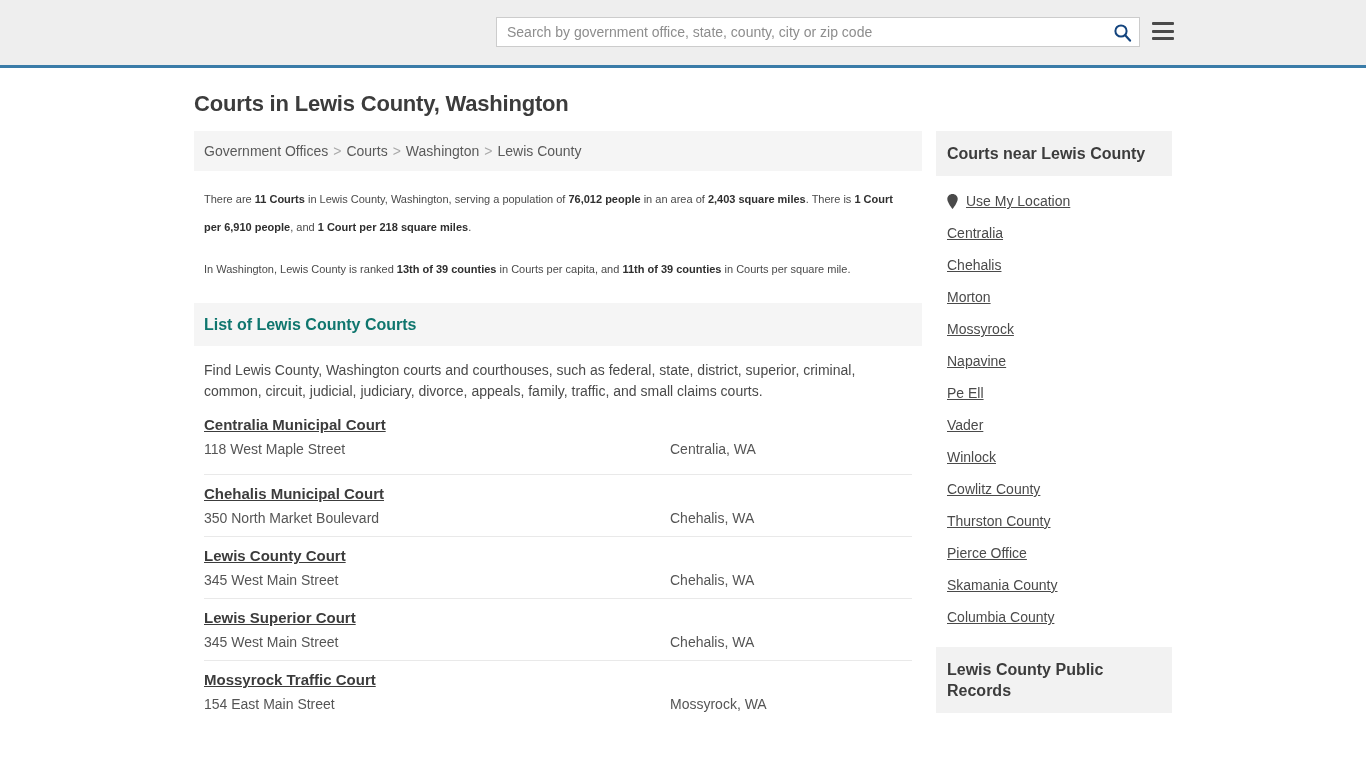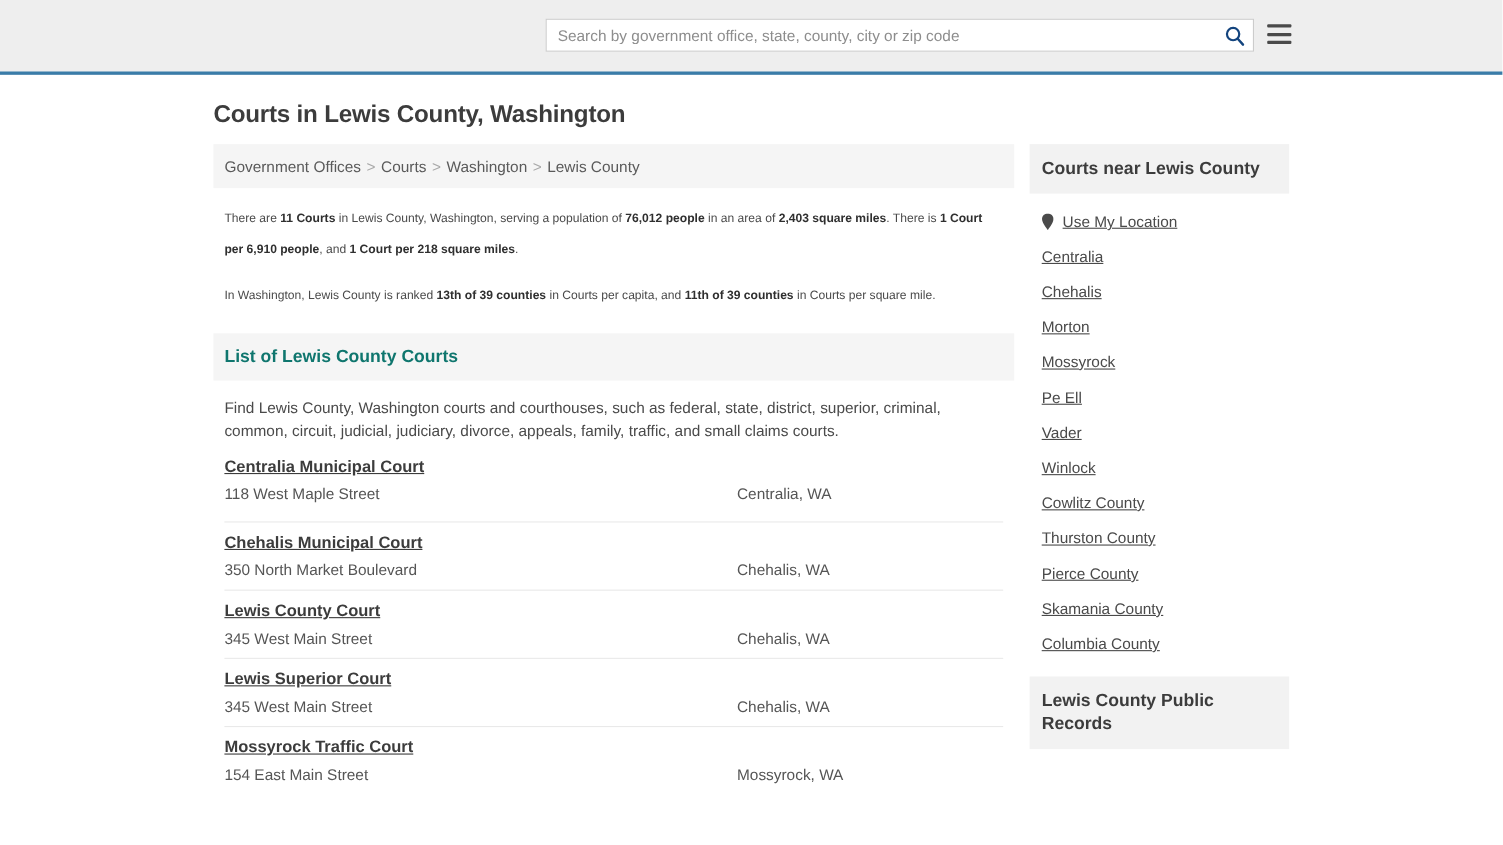--- a/index.html
+++ b/index.html
@@ -334,36 +334,39 @@
             <div class="side-link-row">
               <a class="side-link" href="#">Chehalis</a>
             </div>
             <div class="side-link-row">
               <a class="side-link" href="#">Morton</a>
             </div>
             <div class="side-link-row">
               <a class="side-link" href="#">Mossyrock</a>
             </div>
             <div class="side-link-row">
+              <a class="side-link" href="#">Napavine</a>
+            </div>
+            <div class="side-link-row">
               <a class="side-link" href="#">Pe Ell</a>
             </div>
             <div class="side-link-row">
               <a class="side-link" href="#">Vader</a>
             </div>
             <div class="side-link-row">
               <a class="side-link" href="#">Winlock</a>
             </div>
             <div class="side-link-row">
               <a class="side-link" href="#">Cowlitz County</a>
             </div>
             <div class="side-link-row">
               <a class="side-link" href="#">Thurston County</a>
             </div>
             <div class="side-link-row">
-              <a class="side-link" href="#">Pierce County</a>
+              <a class="side-link" href="#">Pierce Office</a>
             </div>
             <div class="side-link-row">
               <a class="side-link" href="#">Skamania County</a>
             </div>
             <div class="side-link-row">
               <a class="side-link" href="#">Columbia County</a>
             </div>
           </div>
       </div>
 

